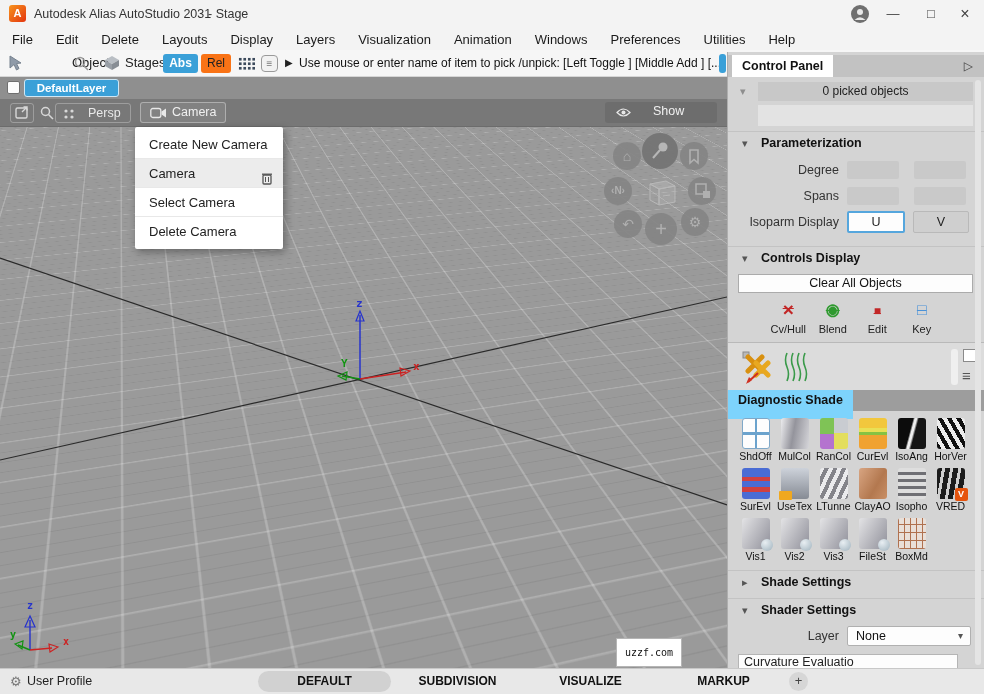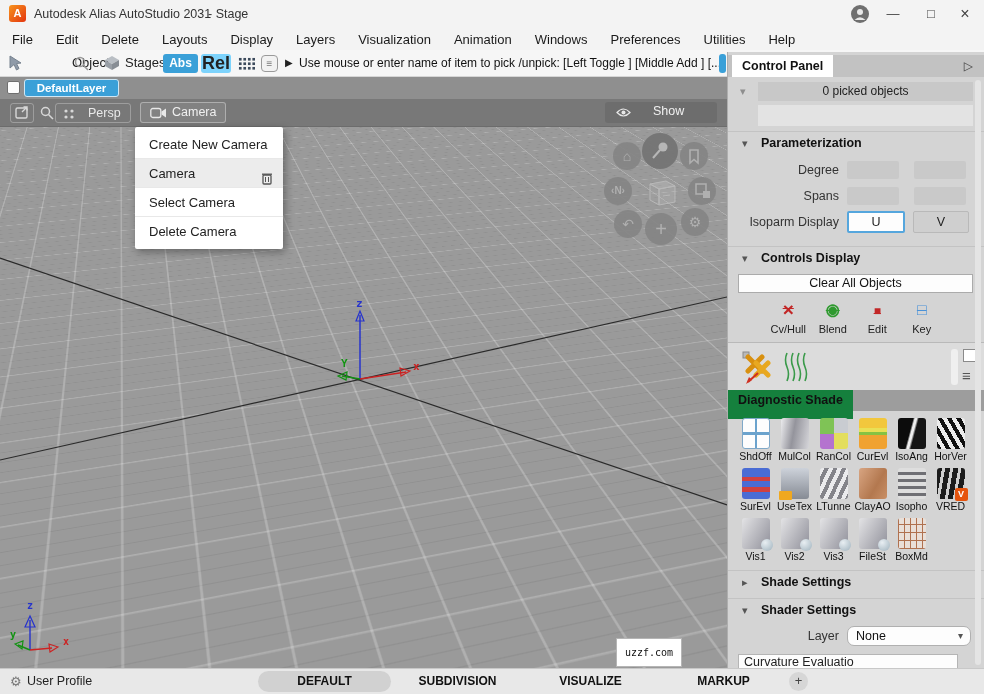--- a/index.html
+++ b/index.html
@@ -20,22 +20,22 @@
   
   #menubar { position:absolute; left:0; top:28px; width:984px; height:22px; background:#f3f3f3;
              display:flex; align-items:center; gap:23px; padding-left:12px; }
   .menu-item { font-size:13px; color:#1a1a1a; white-space:nowrap; }
 
   
   #toolbar { position:absolute; left:0; top:50px; width:984px; height:27px; background:#f6f6f6; border-bottom:1px solid #d6d6d6; }
   .tb-label { position:absolute; top:0; height:26px; line-height:26px; font-size:13px; color:#222; }
   .abs-pill { position:absolute; left:163px; top:4px; width:35px; height:19px; background:#3aa0d8; border-radius:3px;
               color:#fff; font-weight:bold; font-size:12px; text-align:center; line-height:19px; }
-  .rel-pill { position:absolute; left:201px; top:4px; width:30px; height:19px; background:#7dd3fc; border-radius:3px;
-              color:#222; font-weight:bold; font-size:18px; text-align:center; line-height:19px; }
+  .rel-pill { position:absolute; left:201px; top:4px; width:30px; height:19px; background:#f97316; border-radius:3px;
+              color:#222; font-weight:normal; font-size:12px; text-align:center; line-height:19px; }
   .dots-icon { position:absolute; left:238px; top:7px; width:17px; height:13px;
                background-image:radial-gradient(circle,#3c4a5c 1.4px,transparent 1.6px); background-size:4.5px 4.5px; }
   .page-icon { position:absolute; left:261px; top:5px; width:17px; height:17px; border:1px solid #9a9a9a; border-radius:4px;
                background:#f2f2f2; color:#777; font-size:10px; text-align:center; line-height:15px; }
   .play-icon { position:absolute; left:285px; top:7px; font-size:10px; color:#222; }
   .prompt-text { position:absolute; left:299px; top:0; height:26px; line-height:26px; font-size:12px; color:#111; white-space:nowrap; }
   .prompt-scroll { position:absolute; left:719px; top:4px; width:7px; height:19px; background:#3aa0d8; border-radius:3px; }
 
   
   #layerbar { position:absolute; left:0; top:77px; width:727px; height:22px; background:#8f8f8f; }
@@ -107,21 +107,21 @@
   .ci-edit { color:#c22626; } .ci-edit::before { content:"■"; font-size:12px; }
   .ci-key { color:#4a92d8; } .ci-key::before { content:"□"; font-weight:bold; }
   .ctl-label { font-size:11px; color:#222; }
 
   .tool-strip { position:absolute; left:0; top:290px; width:257px; height:48px; background:#dcdcdc; border-top:1px solid #b9b9b9; }
   .strip-thumb { position:absolute; left:223px; top:6px; width:7px; height:36px; background:#efefef; border-radius:3px; }
   .strip-check { position:absolute; left:235px; top:6px; width:13px; height:13px; background:#fff; border:1px solid #8a8a8a; }
   .strip-menu { position:absolute; left:234px; top:24px; font-size:15px; color:#555; }
 
   .diag-strip { position:absolute; left:0; top:338px; width:257px; height:21px; background:#9d9d9d; }
-  .diag-tab { position:absolute; left:0; top:0; height:29px; background:#15803d; font-weight:bold; font-size:12.5px; color:#111;
+  .diag-tab { position:absolute; left:0; top:0; height:29px; background:#7dd3fc; font-weight:bold; font-size:12.5px; color:#111;
               line-height:21px; padding:0 10px; }
 
   #shader-grid { position:absolute; left:8px; top:364px; width:238px; display:flex; flex-wrap:wrap; }
   .sh-item { width:39px; height:50px; text-align:center; }
   .sh-icon { width:28px; height:31px; margin:2px auto 1px auto; border-radius:3px; position:relative; }
   .sh-label { font-size:10.5px; color:#111; }
   .icon-shdoff { background:linear-gradient(90deg,transparent 46%,#6ba3cd 46% 54%,transparent 54%),
                  linear-gradient(0deg,transparent 46%,#6ba3cd 46% 54%,transparent 54%), #fdfdfd; border:1px solid #7fa8c8; }
   .icon-mulcol { background:linear-gradient(100deg,#ececee,#94949c 45%,#d6d6da); }
   .icon-rancol { background:conic-gradient(#c9ccd1 0 25%, #e3de5d 25% 50%, #b473cf 50% 75%, #7fc356 75%); }
@@ -138,21 +138,21 @@
   .icon-vred::after { content:"V"; position:absolute; right:-3px; bottom:-2px; width:13px; height:13px; background:#e6540e;
                       color:#fff; font-size:9px; font-weight:bold; line-height:13px; border-radius:2px; }
   .icon-vis { background:linear-gradient(120deg,#e3e3e5,#90909a); }
   .icon-vis::after { content:""; position:absolute; right:-3px; bottom:-2px; width:12px; height:12px; border-radius:50%;
                      background:radial-gradient(circle at 35% 30%,#e8eef2,#9fb2bd); }
   .icon-boxmd { background:repeating-linear-gradient(90deg,#b0714f 0 1.5px,transparent 1.5px 6px),
                 repeating-linear-gradient(0deg,#b0714f 0 1.5px,transparent 1.5px 8px), #e9dfd8; }
 
   .layer-row-label { position:absolute; left:11px; top:577px; width:100px; font-size:12.5px; color:#333; text-align:right; }
   .layer-dd { position:absolute; left:119px; top:574px; width:124px; height:20px; background:#fdfdfd; border:1px solid #b0b0b0;
-              border-radius:7px; font-size:12.5px; color:#111; line-height:18px; padding-left:8px; }
+              border-radius:2px; font-size:12.5px; color:#111; line-height:18px; padding-left:8px; }
   .layer-dd .dd-arrow { position:absolute; right:7px; top:0; color:#555; font-size:10px; }
   .curvature-btn { position:absolute; left:10px; top:602px; width:220px; height:14px; background:#fdfdfd; border:1px solid #b5b5b5;
                    border-bottom:none; font-size:12.5px; color:#222; padding-left:5px; overflow:hidden; }
   .panel-scroll { position:absolute; left:247px; top:28px; width:6px; height:585px; background:#e4e4e4; border-radius:3px; }
 
   
   #statusbar { position:absolute; left:0; top:668px; width:984px; height:26px; background:#e8e8e8; border-top:1px solid #c8c8c8; }
   .sb-gear { position:absolute; left:10px; top:0; line-height:25px; color:#787878; font-size:13px; }
   .sb-user { position:absolute; left:27px; top:0; line-height:25px; font-size:12.5px; color:#222; }
   #ws-tabs { position:absolute; left:258px; top:2px; display:flex; }

